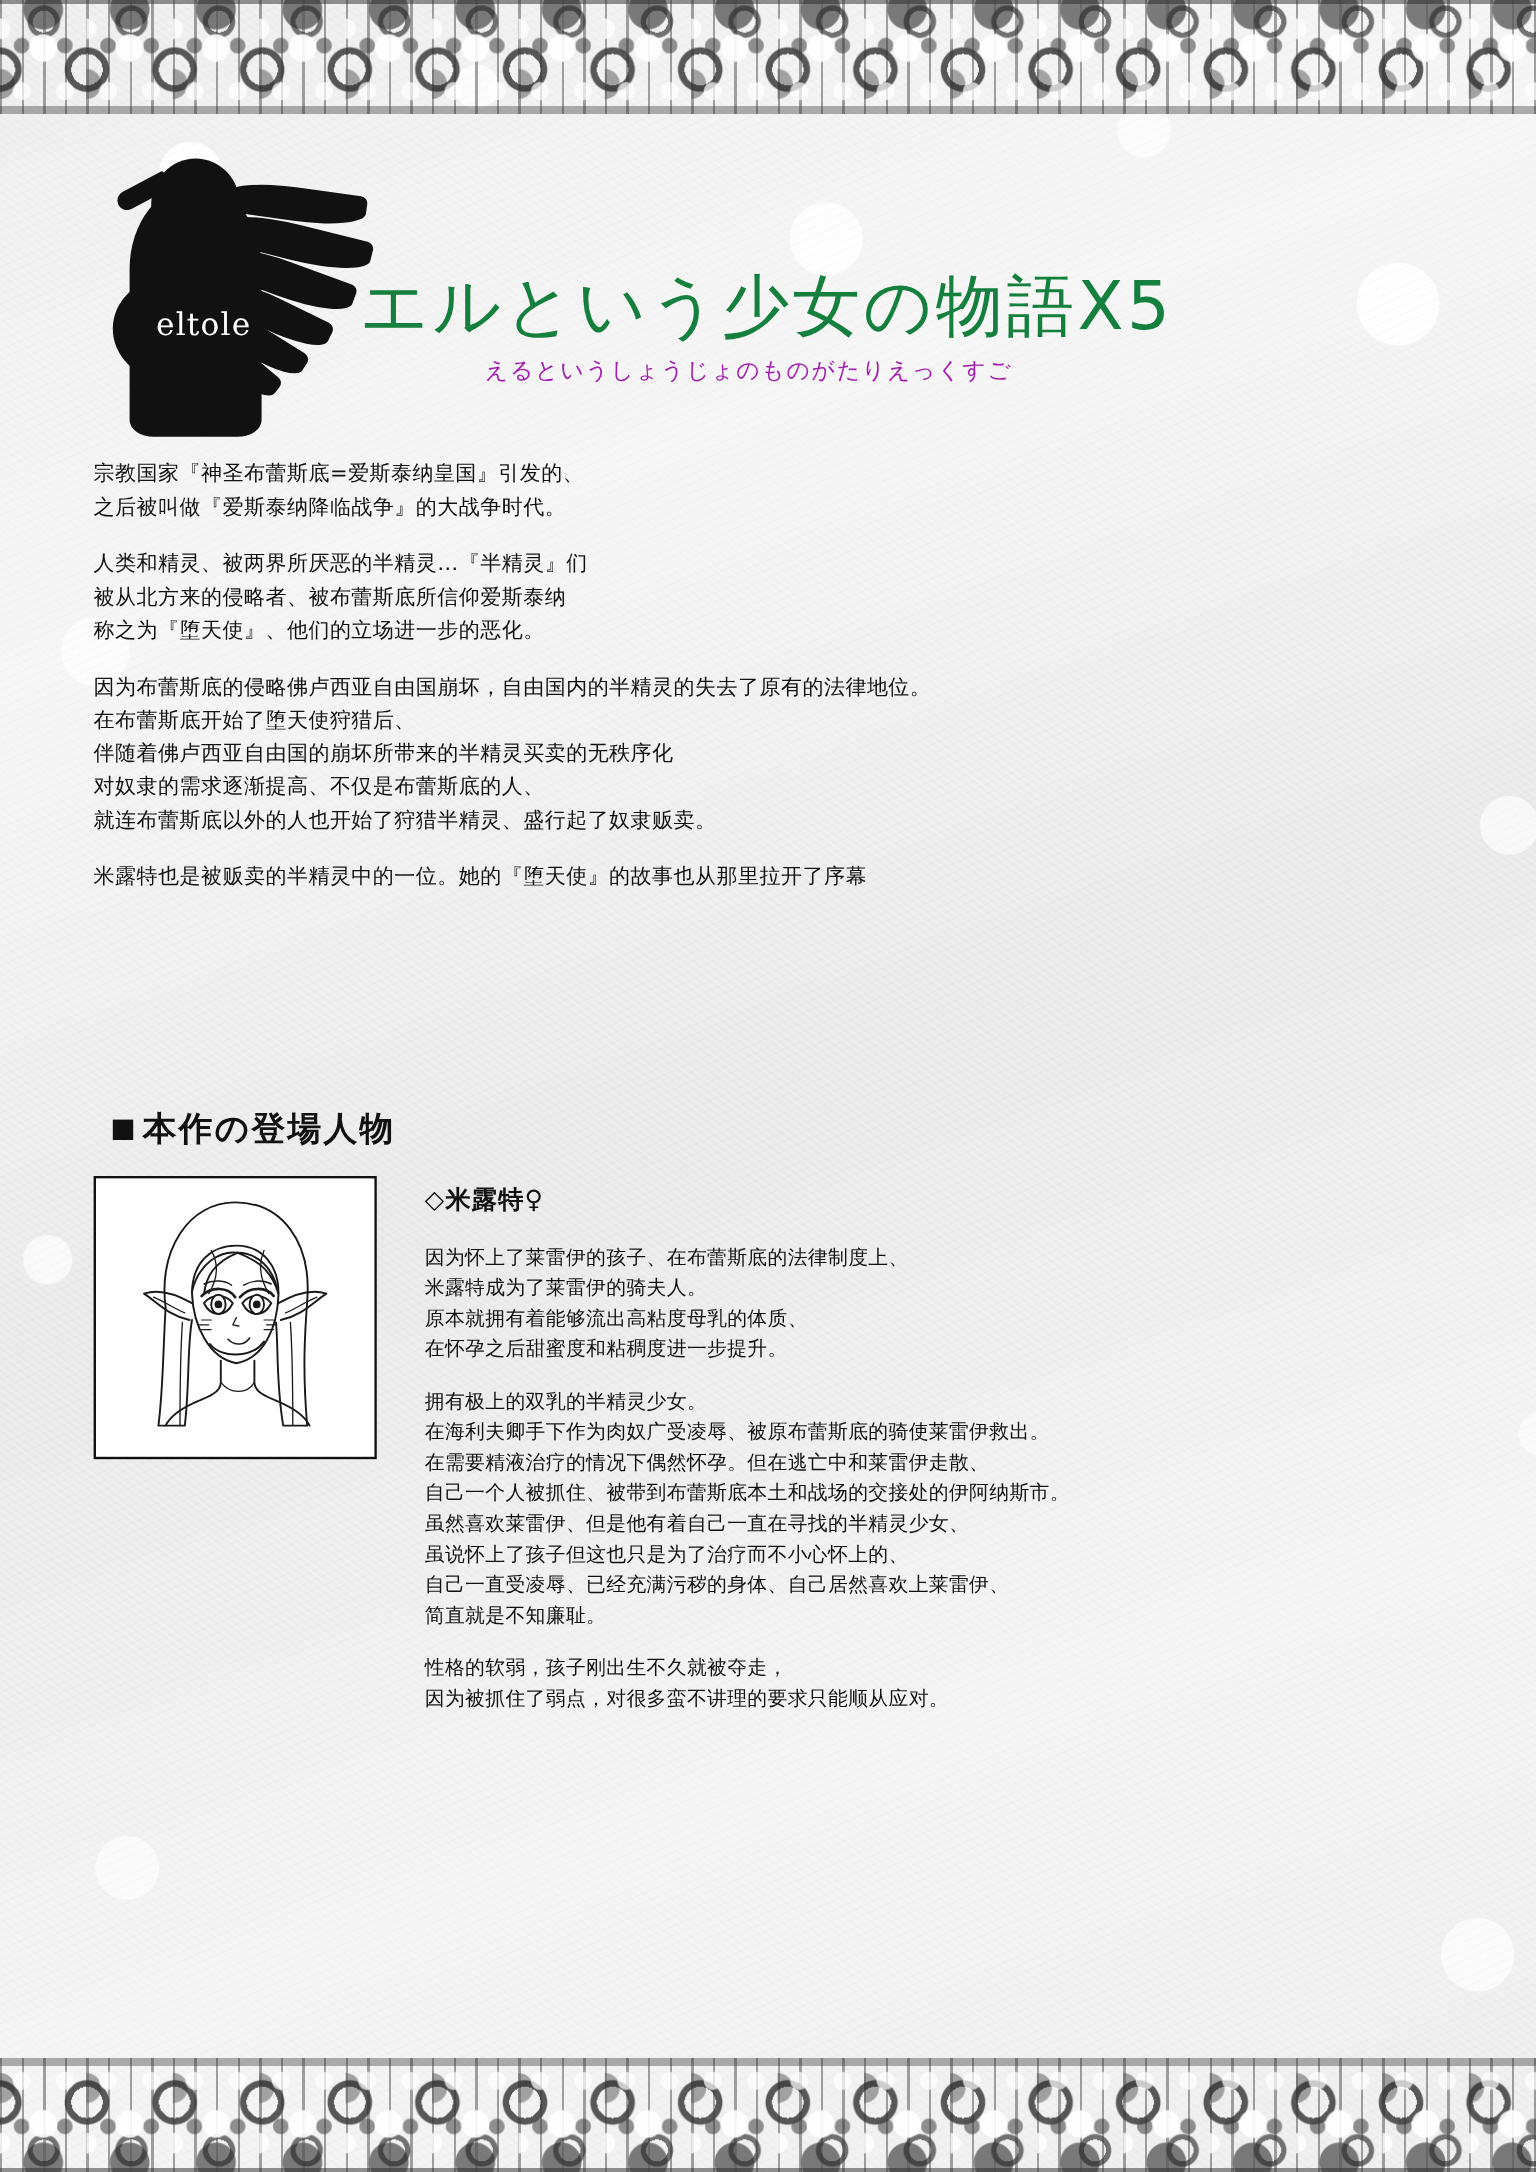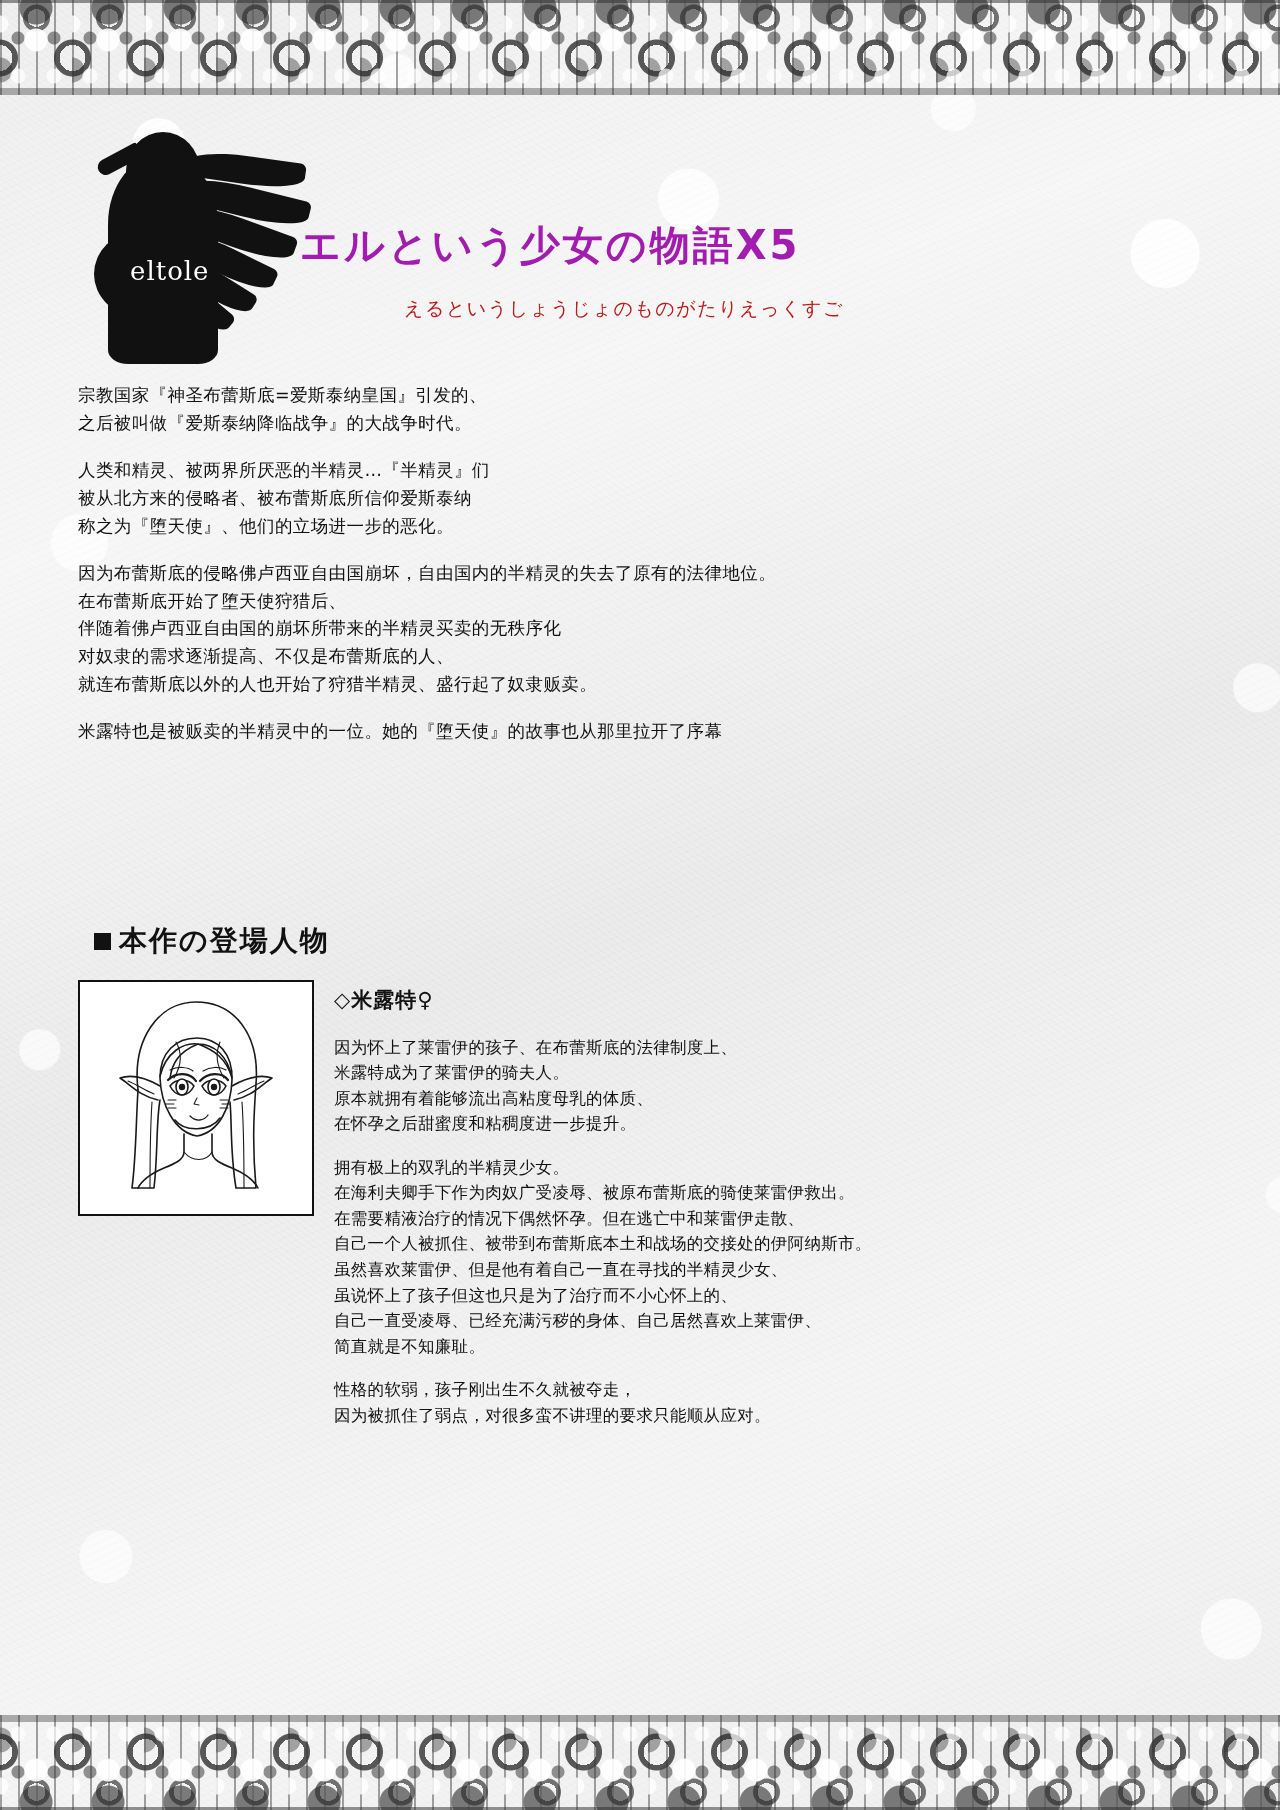--- a/index.html
+++ b/index.html
@@ -166,34 +166,34 @@
     color: #ffffff;
     font-size: 26px;
     letter-spacing: 1px;
     font-family: "DejaVu Serif", "Liberation Serif", serif;
     z-index: 3;
   }
   .main-title {
     position: absolute;
     left: 300px;
     top: 118px;
-    font-size: 40px;
-    font-weight: 700;
+    font-size: 56px;
+    font-weight: 400;
     letter-spacing: 3px;
-    color: #a21caf;
+    color: #15803d;
     font-family: "DejaVu Sans", "Liberation Sans", sans-serif;
     white-space: nowrap;
   }
   .sub-title {
     position: absolute;
     left: 404px;
     top: 196px;
     font-size: 19px;
     letter-spacing: 1.5px;
-    color: #b91c1c;
+    color: #a21caf;
     white-space: nowrap;
   }
 
   
   .body-copy {
     position: absolute;
     left: 78px;
     top: 382px;
     width: 1090px;
     color: #111;
@@ -227,21 +227,21 @@
     height: 17px;
     background: #111;
   }
 
   .char-row {
     position: absolute;
     left: 78px;
     top: 980px;
     width: 1100px;
     display: flex;
-    gap: 20px;
+    gap: 40px;
   }
   .portrait {
     width: 232px;
     height: 232px;
     border: 2px solid #111;
     background: #fff;
     position: relative;
     overflow: hidden;
     flex: none;
   }

